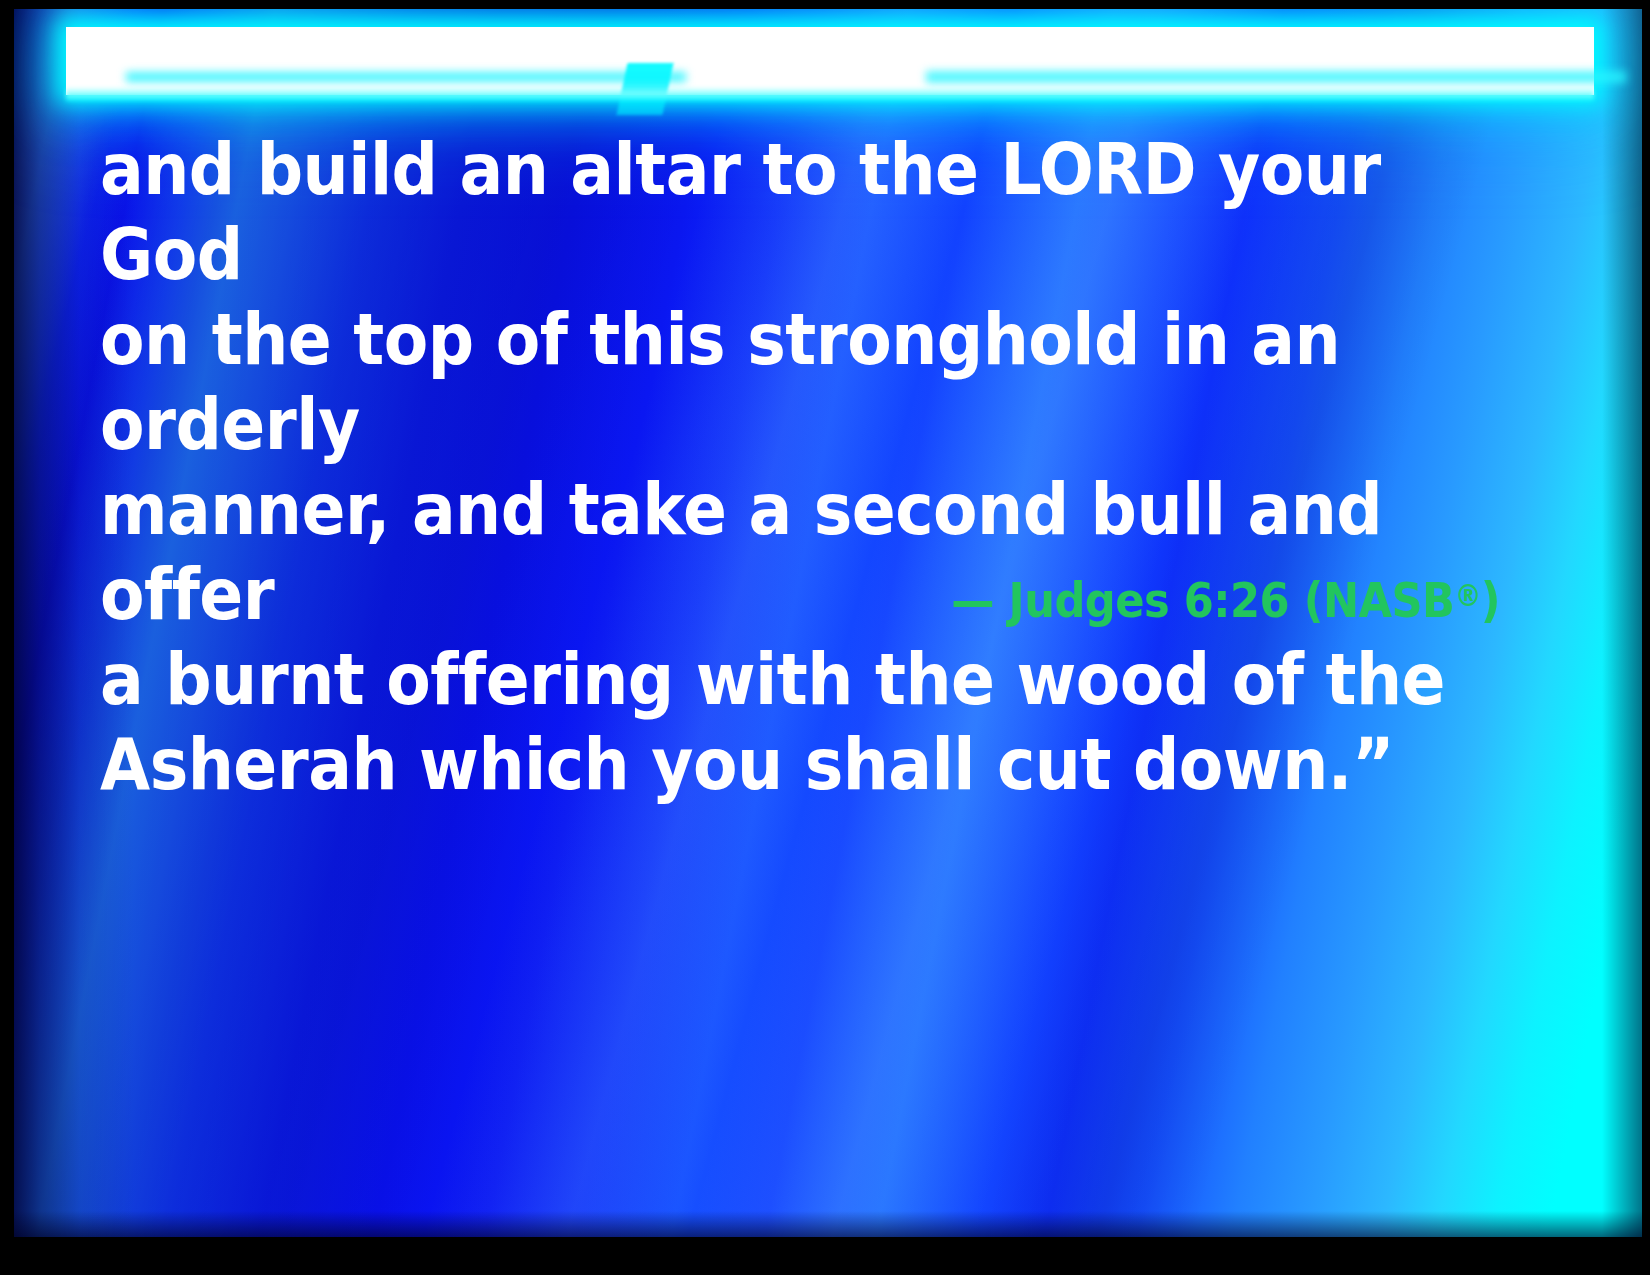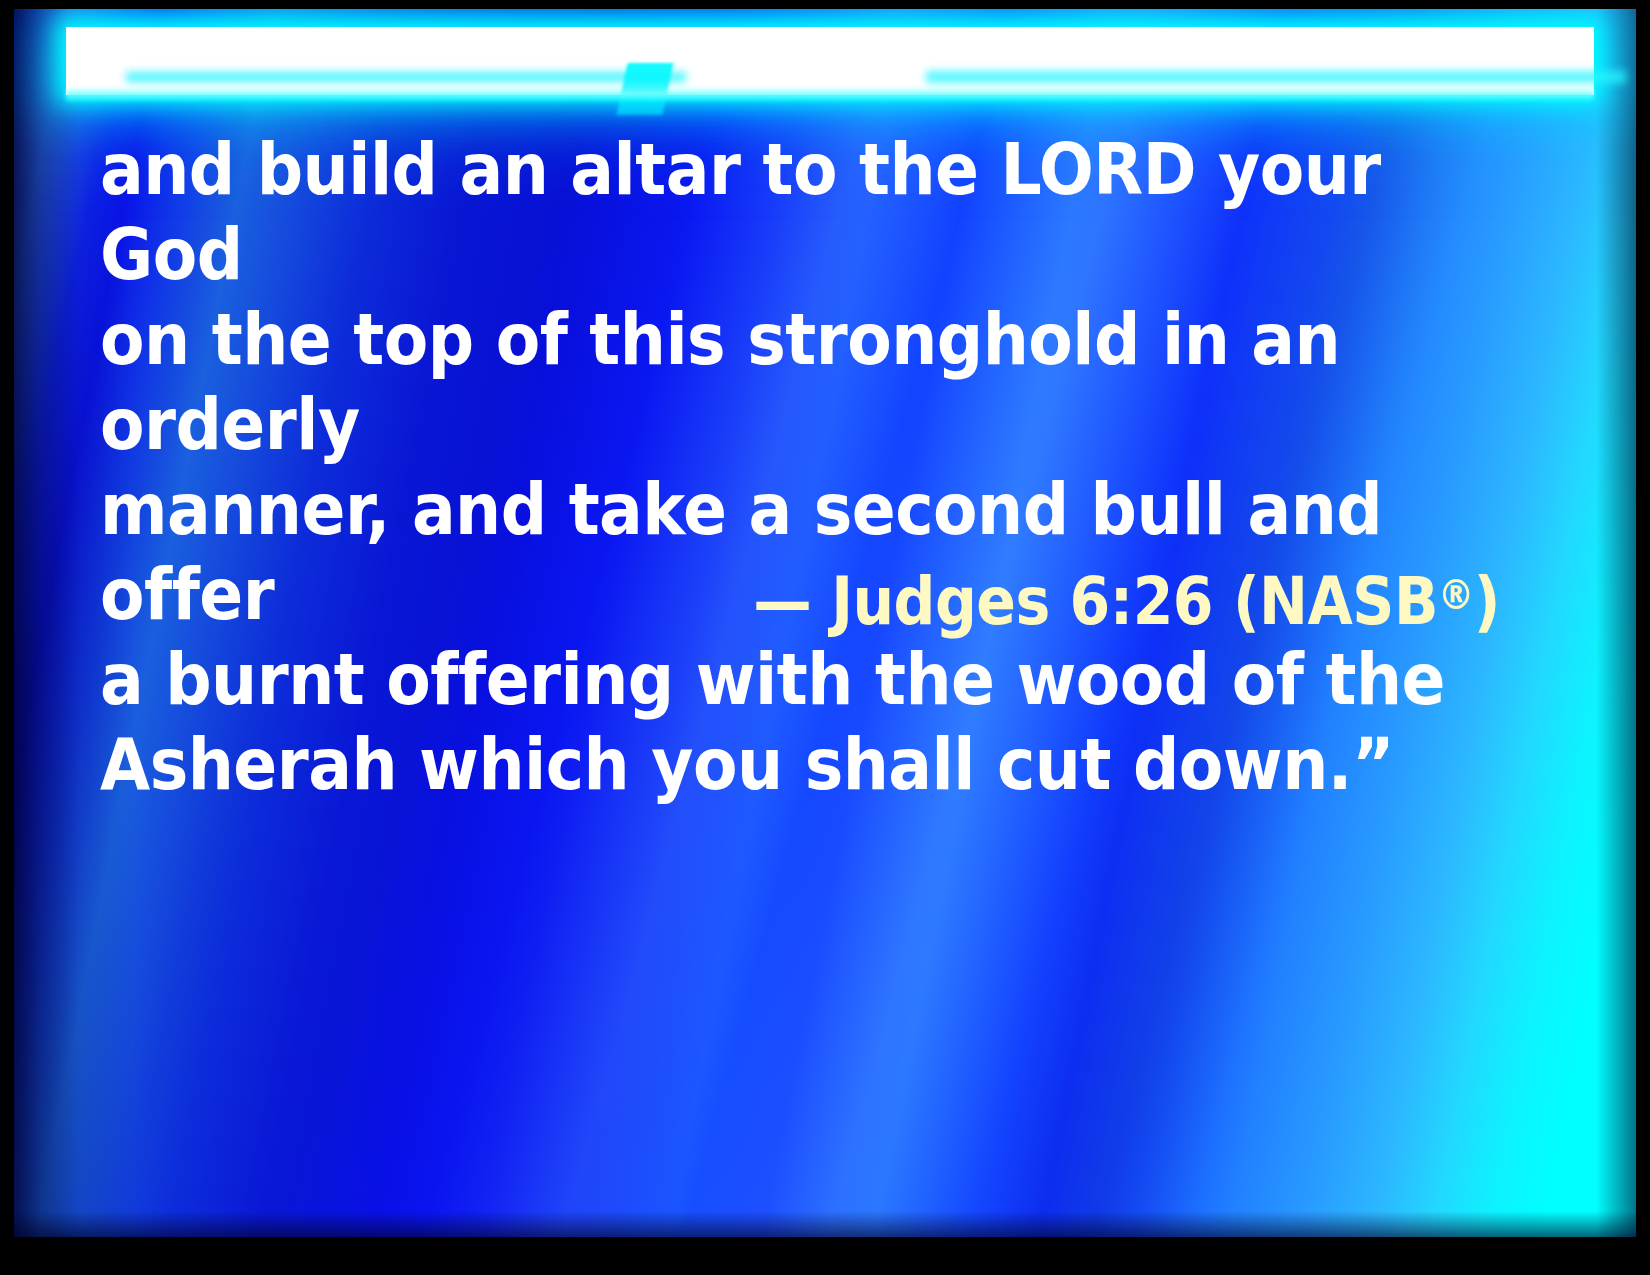--- a/index.html
+++ b/index.html
@@ -20,20 +20,21 @@
 
   
   .panel {
     position: absolute;
     left: 14px;
     top: 9px;
     width: 1622px;
     height: 1228px;
     overflow: hidden;
     background: #0010f0;
+    padding-left: 6px;
   }
 
   
   .bg-main {
     position: absolute;
     inset: 0;
     background:
       linear-gradient(101deg,
         #0a16ee   0%,
         #1a56ff   3%,
@@ -185,23 +186,23 @@
     font-stretch: condensed;
     white-space: pre-line;
   }
 
   .attribution {
     position: absolute;
     left: 86px;
     top: 544px;
     width: 1400px;
     text-align: right;
-    color: #fef9c3;
+    color: #22c55e;
     font-weight: bold;
-    font-size: 65px;
+    font-size: 48px;
     line-height: 85px;
     font-stretch: condensed;
     letter-spacing: -0.5px;
   }
   .attribution .reg {
     font-size: 0.62em;
     vertical-align: 0.38em;
   }
 </style>
 </head>

